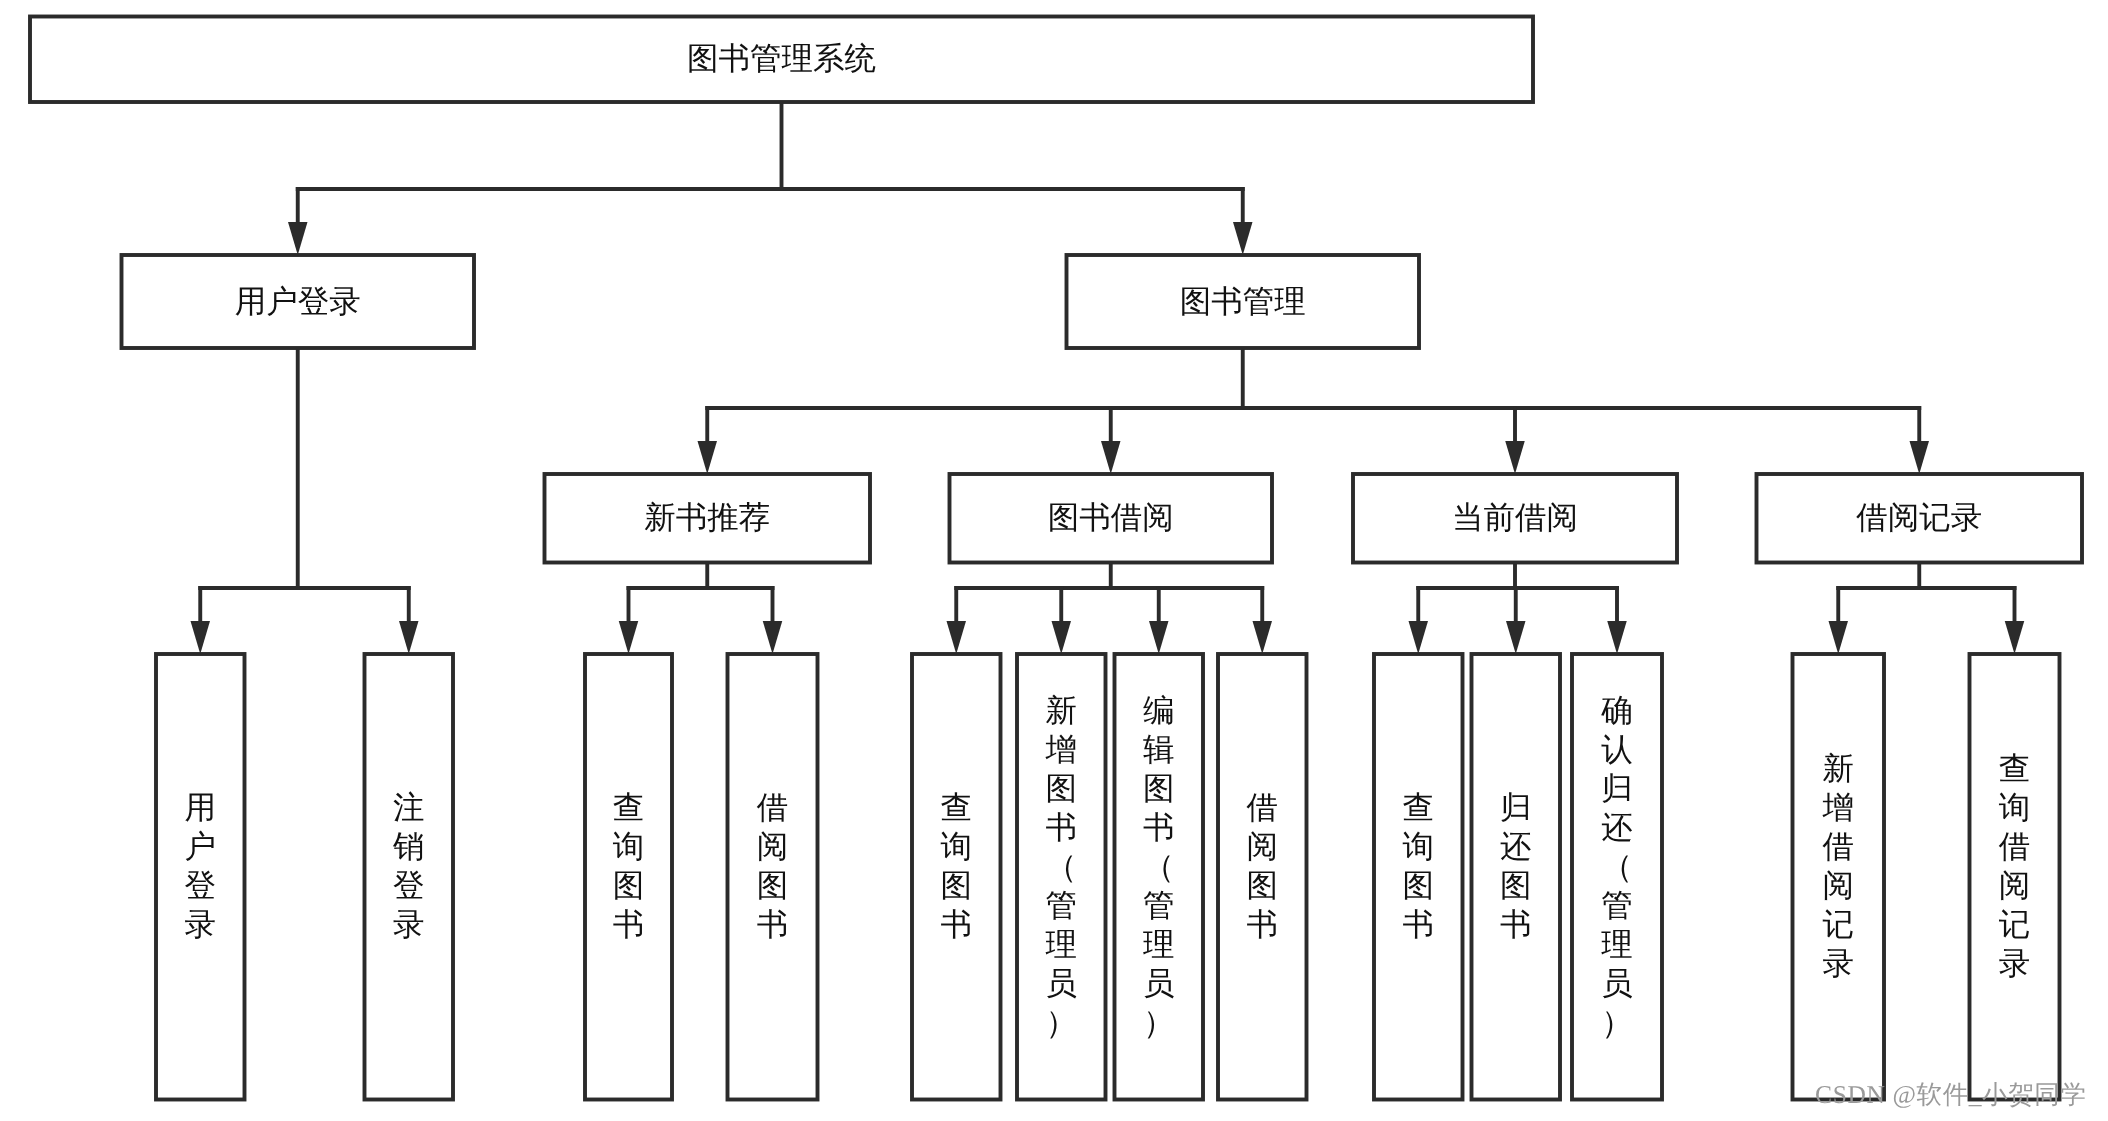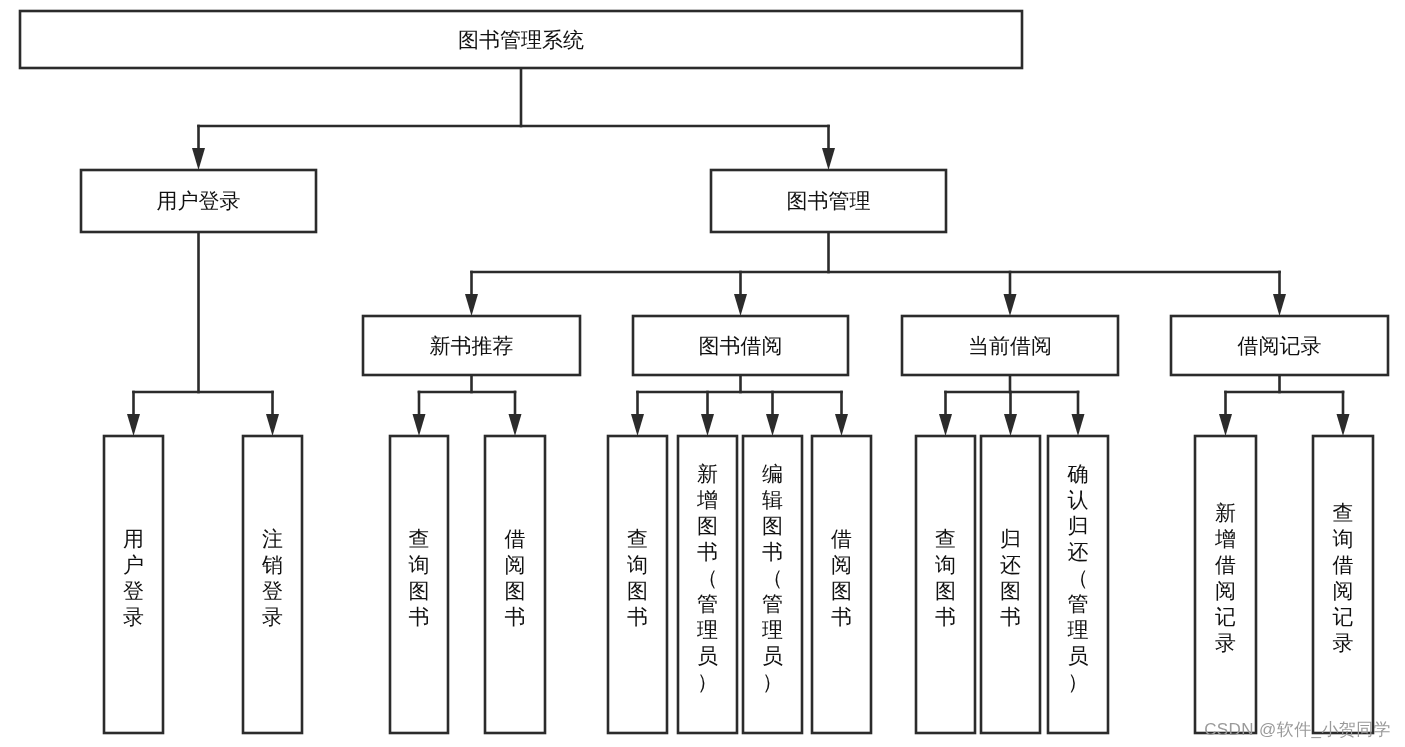--- a/index.html
+++ b/index.html
@@ -51,21 +51,21 @@
   .node-label-vertical {
     fill: #111111;
     font-family: "DejaVu Sans", "Liberation Sans", sans-serif;
     font-size: 21px;
     text-anchor: middle;
   }
   .watermark-text {
     position: absolute;
     right: 14px;
     bottom: 6px;
-    font-family: Liberation Sans, sans-serif;
+    font-family: Liberation Serif, serif;
     font-size: 17px;
     color: #9a9a9a;
     letter-spacing: 0.4px;
     white-space: nowrap;
     pointer-events: none;
   }
 </style>
 </head>
 <body>
 

